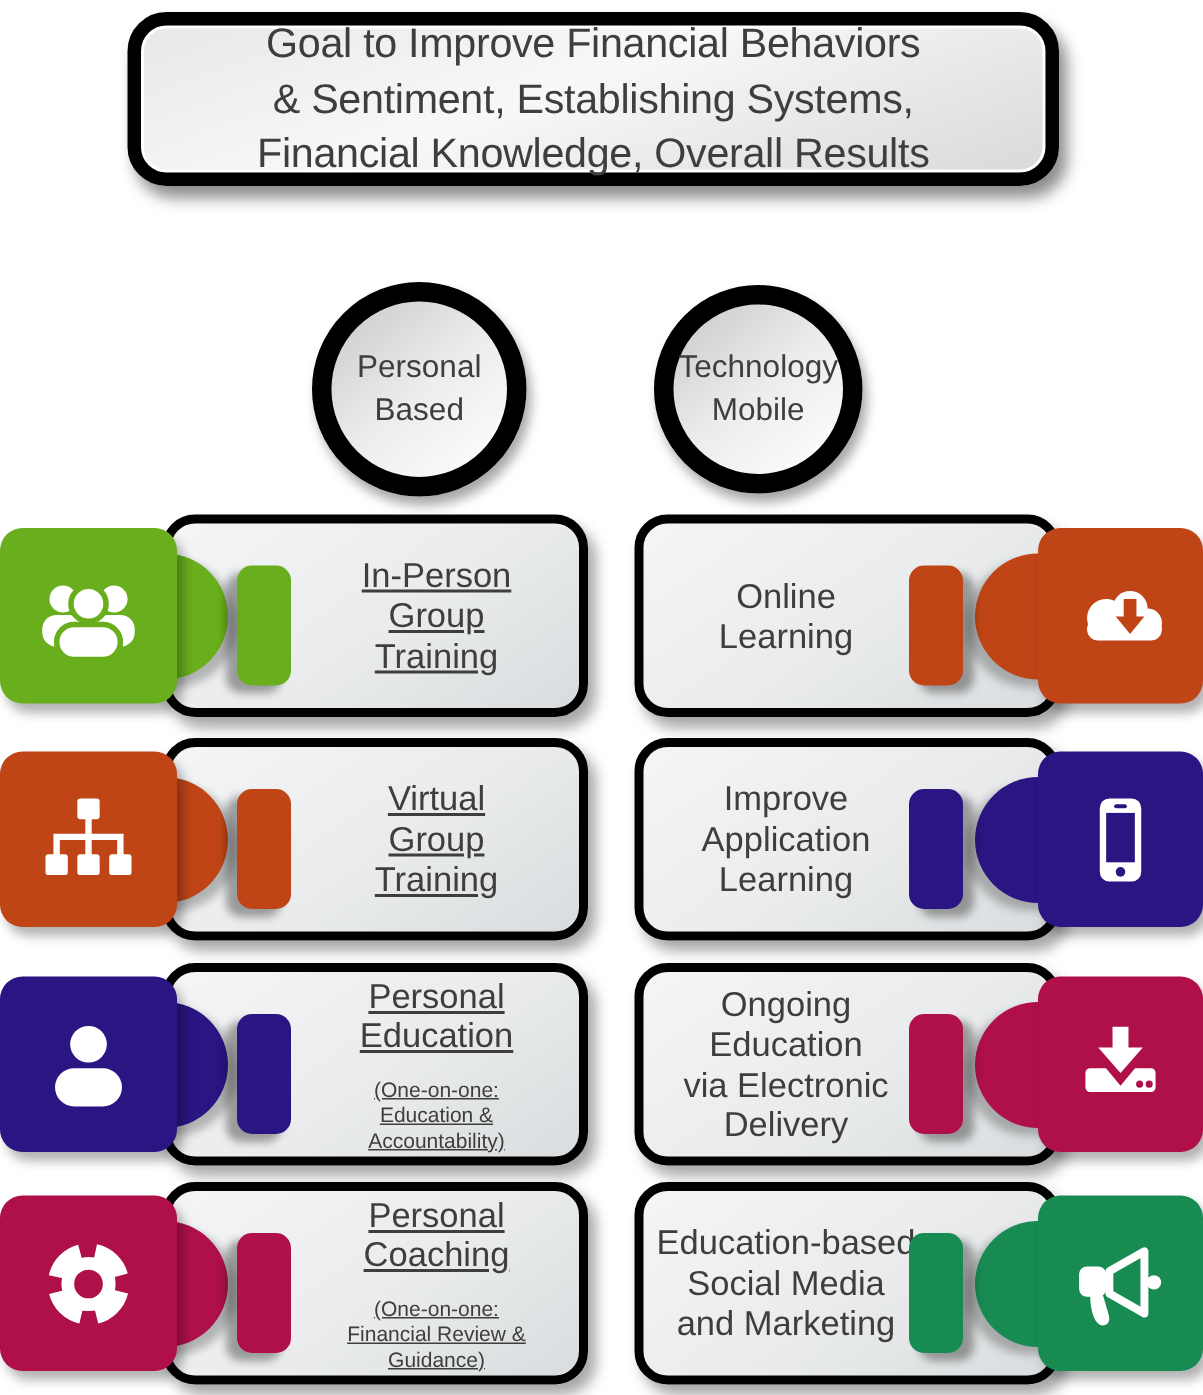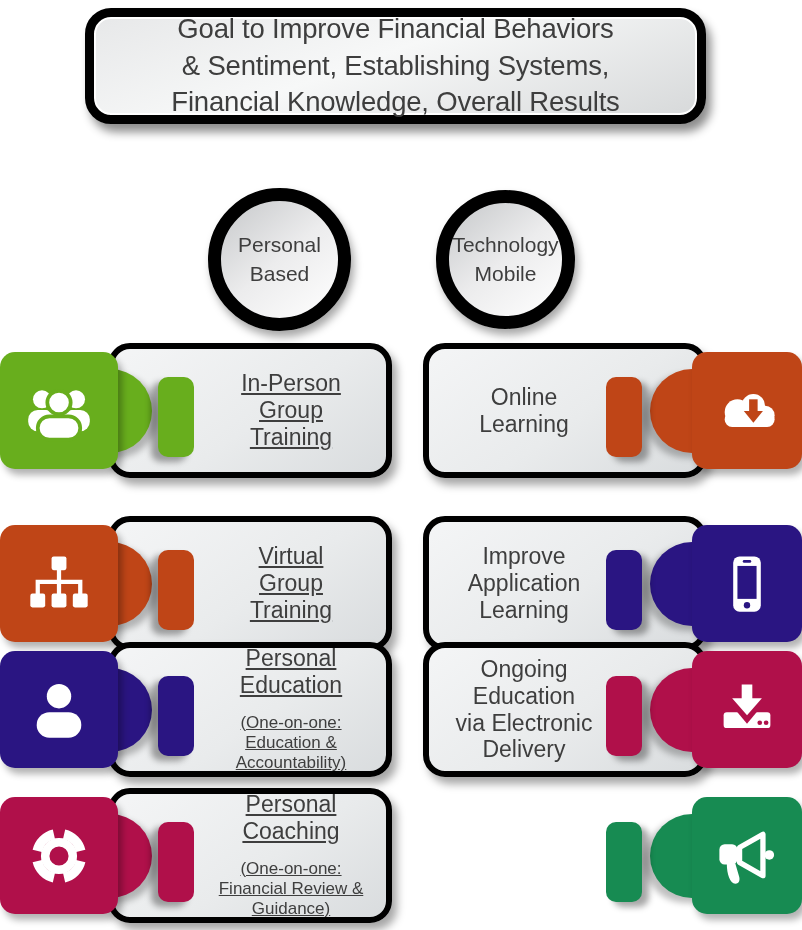--- a/index.html
+++ b/index.html
@@ -18,21 +18,21 @@
   .circle{position:absolute;border-radius:50%;border:13px solid #000;box-sizing:border-box;
           background:linear-gradient(140deg,#c6c8ca 0%,#ececed 50%,#ffffff 100%);
           display:flex;align-items:center;justify-content:center;text-align:center;
           font-size:21px;line-height:1.35;white-space:pre-line;
           box-shadow:3px 6px 8px rgba(0,0,0,.35);}
   .circle.personal{left:208px;top:188px;width:143px;height:143px;}
   .circle.technology{left:436px;top:190px;width:139px;height:139px;}
 
   
   .row{position:absolute;left:0;width:802px;height:150px;}
-  .row.r1{top:343px}.row.r2{top:516px}.row.r3{top:642px}.row.r4{top:788px}
+  .row.r1{top:343px}.row.r2{top:492px}.row.r3{top:642px}.row.r4{top:788px}
 
   .card{position:absolute;top:0;width:284px;height:135px;box-sizing:border-box;z-index:1;
         border:6px solid #000;border-radius:22px;
         background:linear-gradient(145deg,#f4f5f6 0%,#e9ebec 55%,#d9dcde 100%);
         box-shadow:5px 7px 9px rgba(0,0,0,.35);
         display:flex;flex-direction:column;justify-content:center;}
   .row.left  .card{left:108px;padding-left:90px;padding-right:8px;text-decoration:underline;}
   .row.right .card{left:410px;padding-right:90px;padding-left:8px;margin-left:13px;}
 
   .badge{position:absolute;top:9px;width:118px;height:117px;border-radius:15px;z-index:2;
@@ -44,21 +44,21 @@
   .bump{position:absolute;top:26px;width:52px;height:84px;background:var(--accent);z-index:2;}
   .row.left  .bump{left:100px;border-radius:0 42px 42px 0;box-shadow:6px 5px 6px rgba(0,0,0,.25);}
   .row.right .bump{left:650px;border-radius:42px 0 0 42px;box-shadow:-6px 5px 6px rgba(0,0,0,.25);}
 
   .pill{position:absolute;top:34px;width:36px;height:80px;border-radius:10px;z-index:3;
         background:var(--accent);}
   .row.left  .pill{left:158px;box-shadow:-7px 5px 6px rgba(0,0,0,.35);}
   .row.right .pill{left:606px;box-shadow:7px 5px 6px rgba(0,0,0,.35);}
 
   .card-title{font-size:23px;line-height:1.16;text-align:center;white-space:pre-line;}
-  .card-sub{font-size:17px;line-height:1.2;text-align:center;white-space:pre-line;margin-top:14px;}
+  .card-sub{font-size:14px;line-height:1.2;text-align:center;white-space:pre-line;margin-top:14px;}
 
   svg.icon{width:68px;height:68px;display:block;}
   .w{fill:#ffffff;} .a{fill:var(--accent);}
   .sw{fill:none;stroke:#ffffff;} .sa{fill:#ffffff;stroke:var(--accent);}
 </style>
 </head>
 <body>
 
 <div id="page">
 
@@ -204,20 +204,25 @@
         <polygon class="a" points="22,33 42,33 32,45"></polygon>
         <rect class="w" x="27" y="8" width="10" height="14"></rect>
         <polygon class="w" points="18,21 46,21 32,37"></polygon>
         <circle class="a" cx="44" cy="44" r="2.2"></circle>
           <circle class="a" cx="50" cy="44" r="2.2"></circle>
       </svg>
     </div>
   </div>
 
   <div class="row right r4" style="--accent: #178b52;">
+    <div class="card">
+      <div class="card-title">Education-based
+Social Media
+and Marketing</div>
+    </div>
     <div class="bump"></div>
     <div class="pill"></div>
     <div class="badge">
       <svg class="icon" viewBox="0 0 64 64">
         <rect class="w" x="6" y="21" width="17" height="19" rx="5"></rect>
         <path class="sw" d="M25 24 L47 11.5 V50.5 L25 38 Z" stroke-width="5" stroke-linejoin="round"></path>
         <circle class="w" cx="53" cy="31" r="4.5"></circle>
         <path class="w" d="M13 39 C13 49 16 58 21 58 C25 58 25.5 54 24.5 51 L21 39 Z"></path>
       </svg>
     </div>

